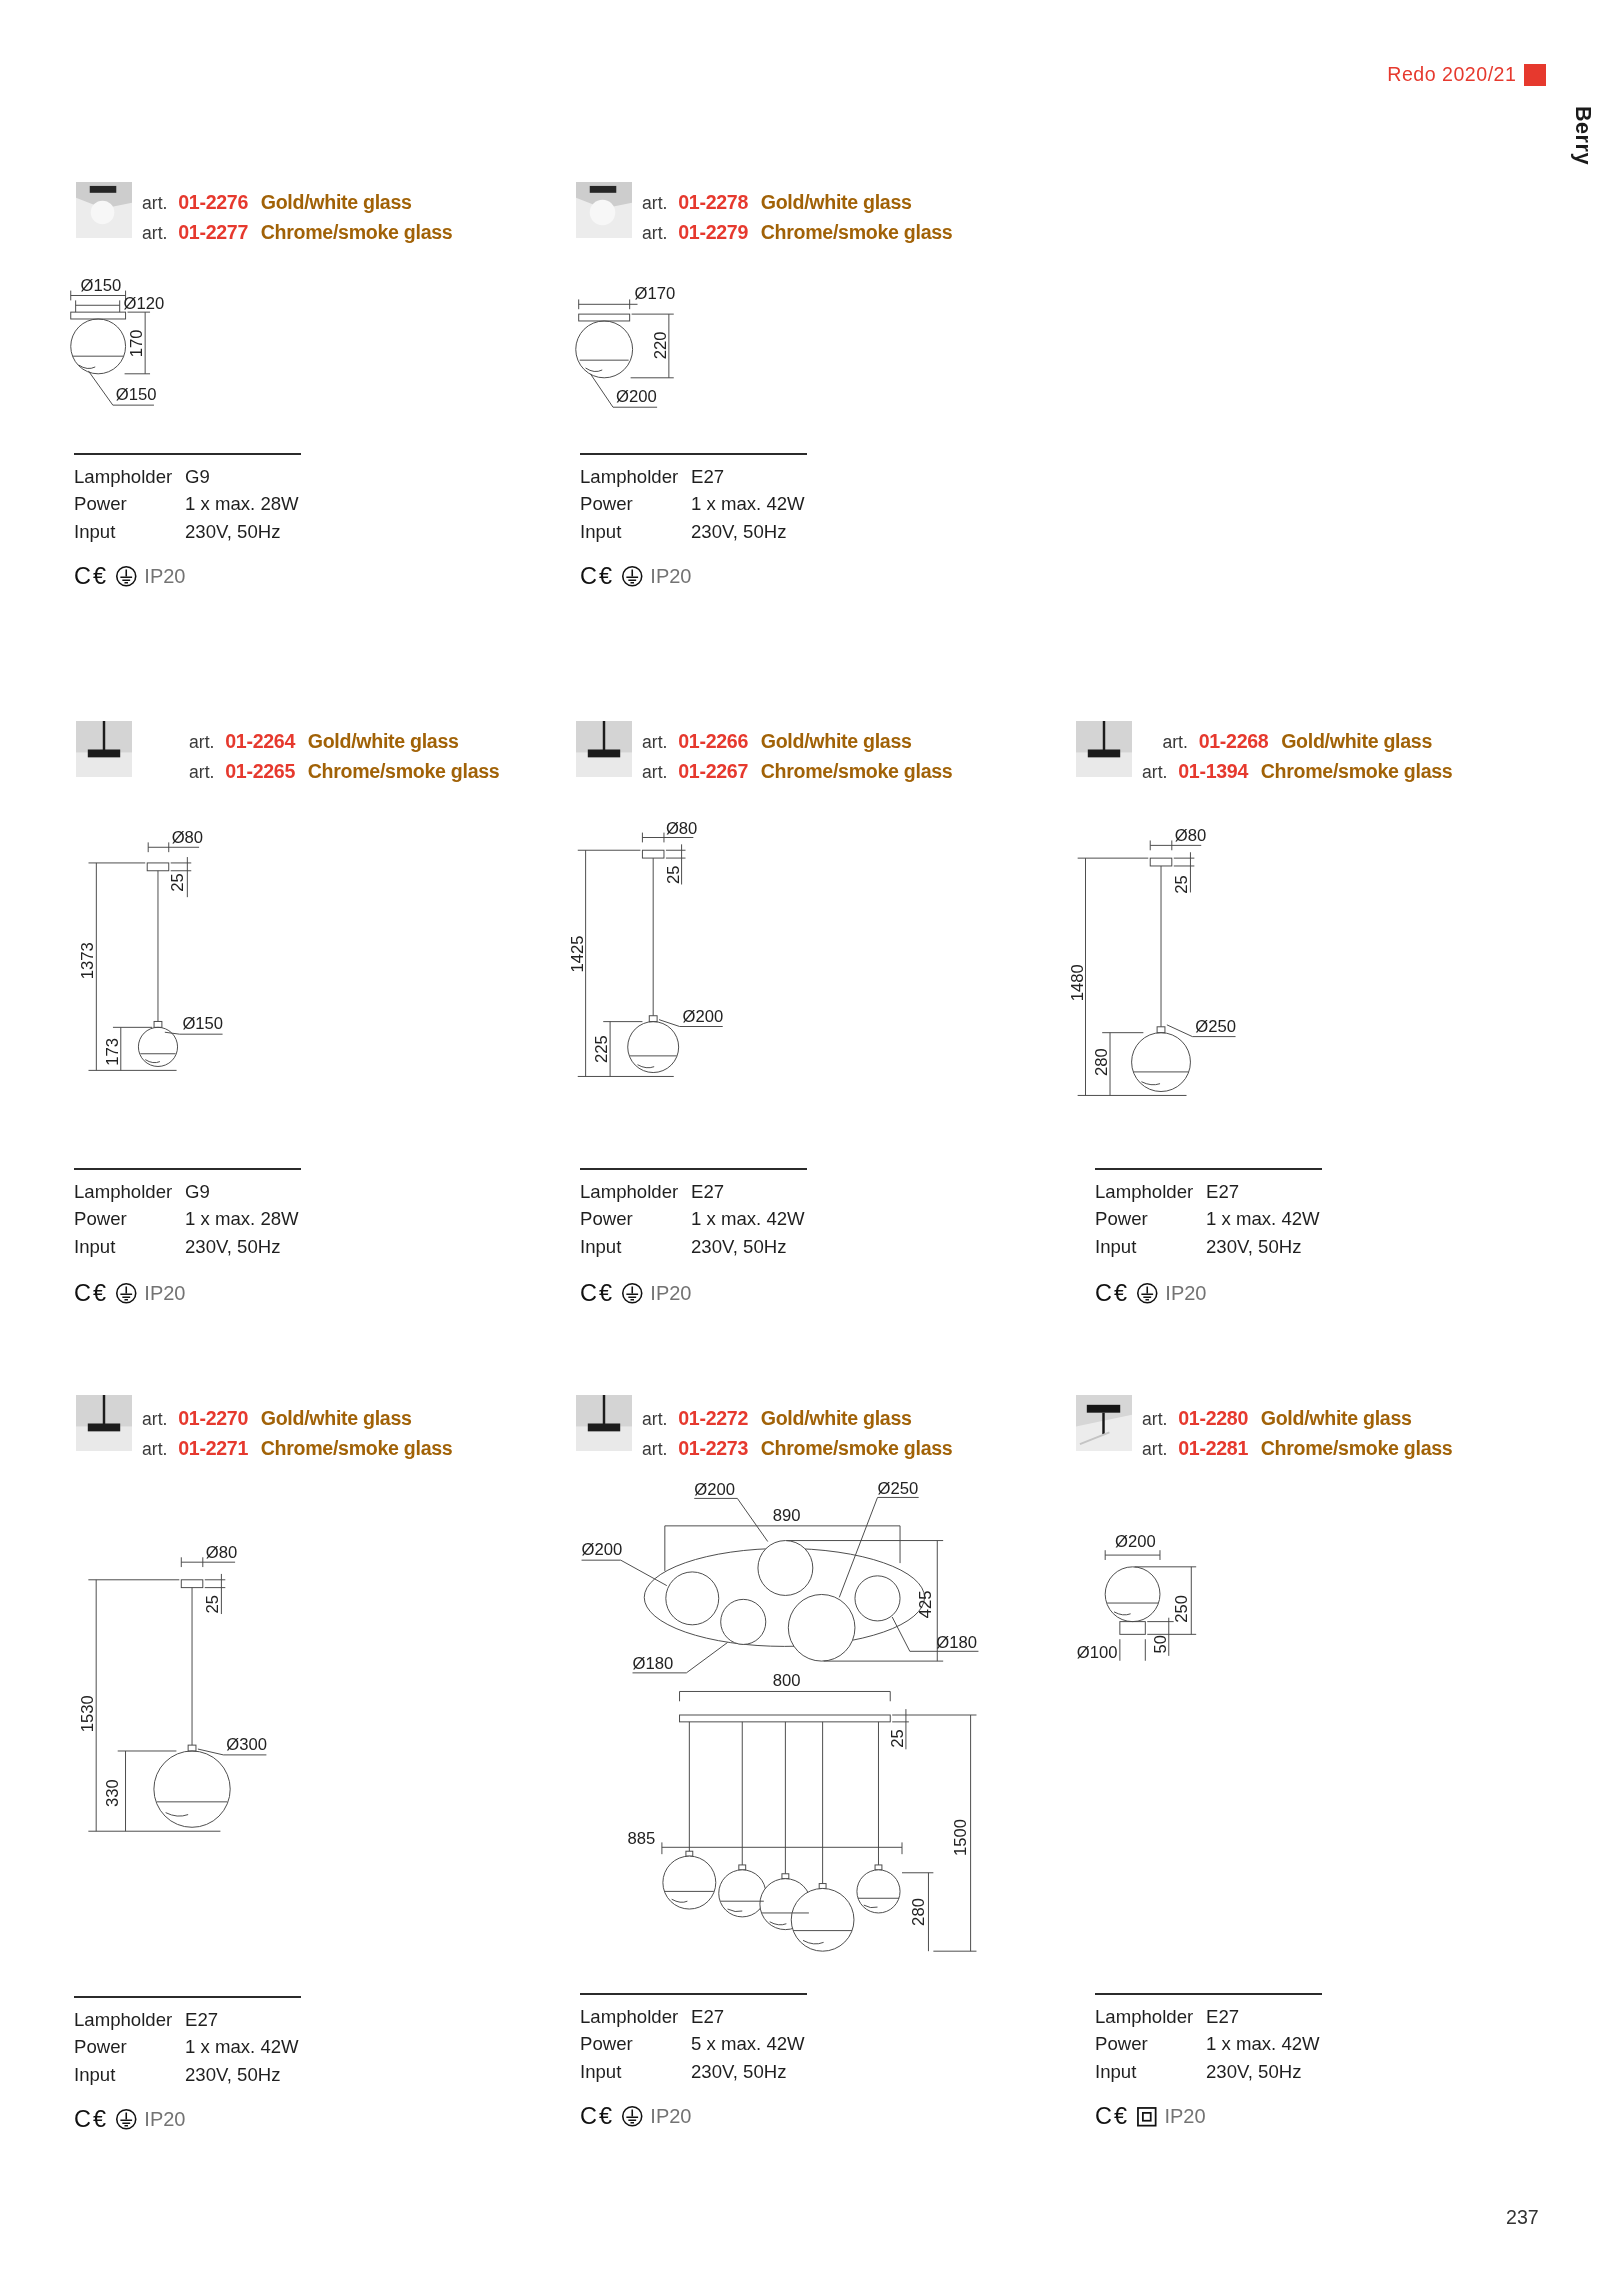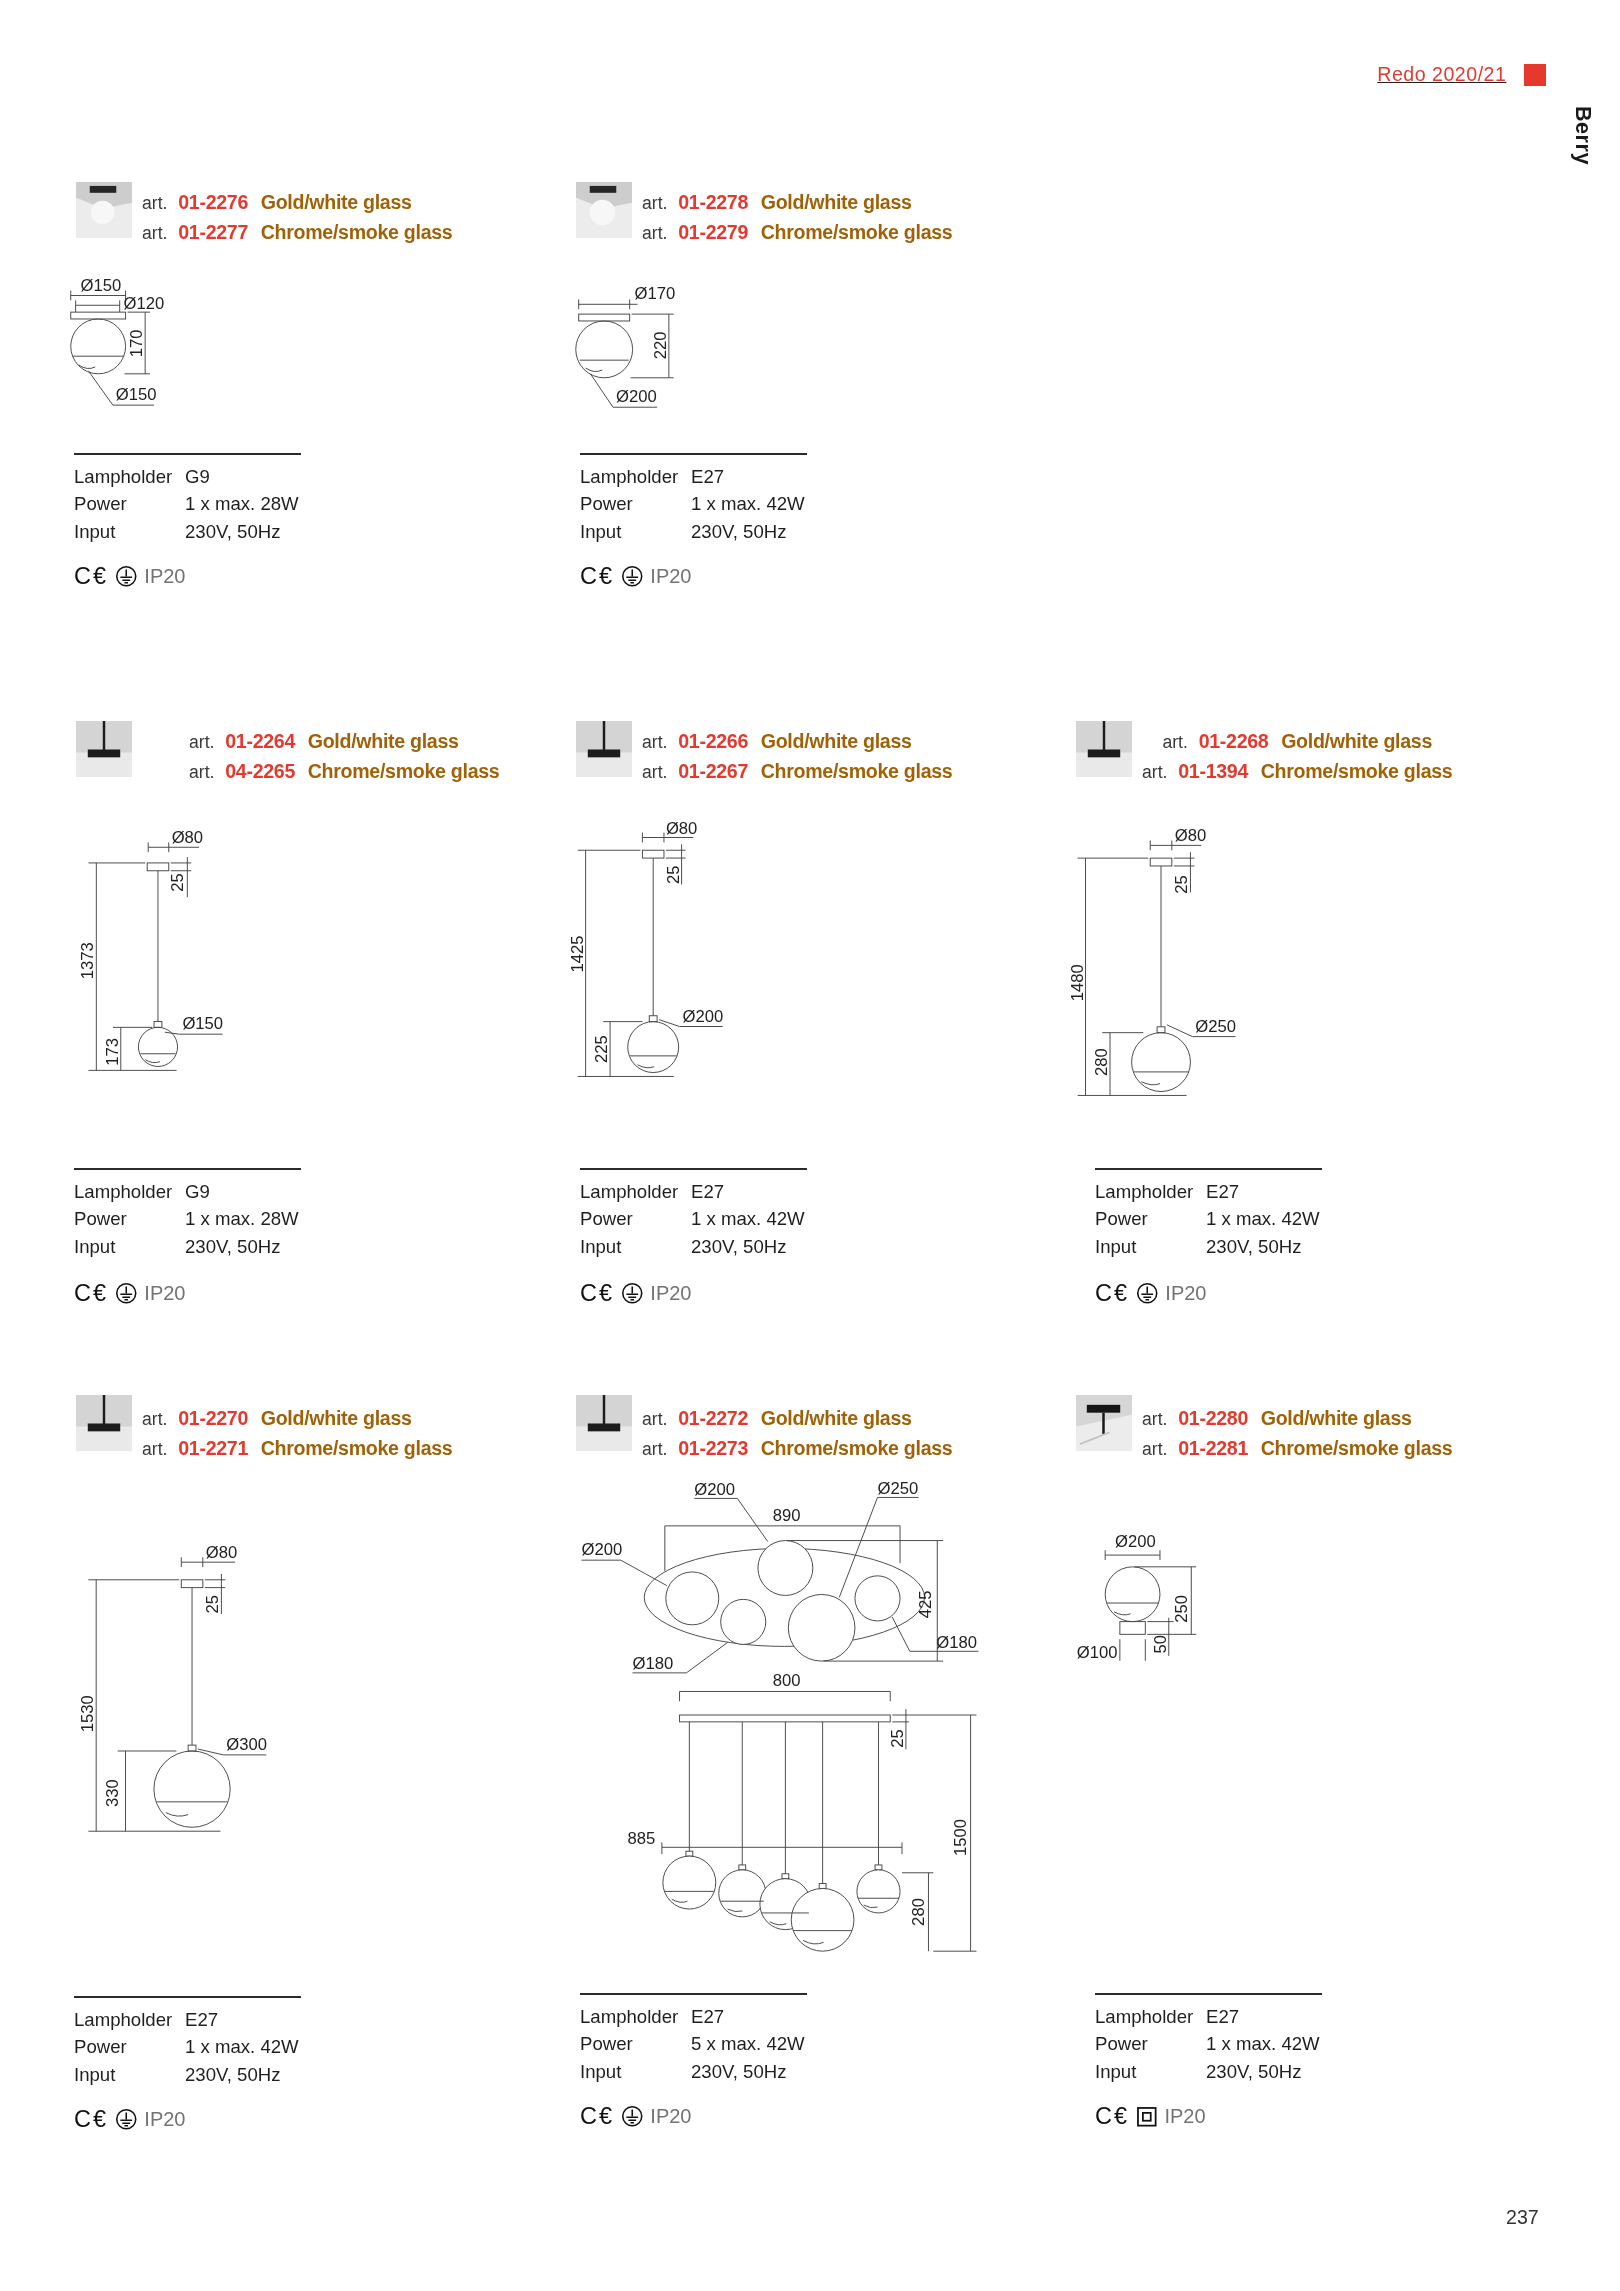--- a/index.html
+++ b/index.html
@@ -1,19 +1,19 @@
 <!DOCTYPE html>
 <html><head>
 <meta charset="utf-8">
 <style>
   html,body{margin:0;padding:0;background:#ffffff;}
   body{width:1620px;height:2292px;position:relative;font-family:"Liberation Sans",sans-serif;color:#222;overflow:hidden;}
   .abs{position:absolute;}
   
-  .brand-row{display:flex;align-items:flex-end;gap:18px;text-decoration:underline;}
+  .brand-row{display:flex;align-items:flex-end;gap:8px;}
   .brand-text{font-size:19.6px;color:#e6392e;letter-spacing:0.5px;}
   .brand-square{width:21.6px;height:21.6px;background:#e6392e;}
   .collection{font-size:21.6px;font-weight:bold;color:#1a1a1a;transform:rotate(90deg);transform-origin:0 0;letter-spacing:0.5px;}
   
   .artblk{line-height:29px;white-space:nowrap;}
   .art-lbl{font-size:17.6px;color:#3a3a3a;margin-right:10.8px;}
   .art-code{font-size:19.6px;font-weight:bold;color:#e6392e;margin-right:12.7px;letter-spacing:-0.3px;}
   .art-fin{font-size:19.6px;font-weight:bold;color:#a16207;letter-spacing:-0.3px;}
   
   .spec{width:227px;border-top:2px solid #2b2b2b;padding-top:7.8px;font-size:18.6px;color:#1f1f1f;}
@@ -132,21 +132,21 @@
 </div>
 
 <svg class="abs" style="left:76px;top:721px;" width="56" height="56" viewBox="0 0 57 57">
   <rect width="57" height="57" fill="#e9e9e9"></rect>
     <rect width="57" height="32" fill="#d4d4d4"></rect>
   <line x1="28.5" y1="0" x2="28.5" y2="30" stroke="#1c1c1c" stroke-width="2.5"></line>
     <rect x="12" y="29" width="33" height="8" fill="#1c1c1c"></rect>
 </svg>
 <div class="abs artblk" style="left:142px;top:727px;margin-left:47px;">
   <div><span class="art-lbl">art.</span><span class="art-code">01-2264</span><span class="art-fin">Gold/white glass</span></div>
-  <div><span class="art-lbl">art.</span><span class="art-code">04-2265</span><span class="art-fin">Chrome/smoke glass</span></div>
+  <div><span class="art-lbl">art.</span><span class="art-code">01-2265</span><span class="art-fin">Chrome/smoke glass</span></div>
 </div>
 <svg class="draw" style="left:59px;top:814px;" width="196" height="274" viewBox="0 0 200 280">
   <text class="dm" x="115" y="30">Ø80</text>
   <path class="ln" d="M91 34 H143 M91 29 V39 M112 29 V39"></path>
   <rect class="ln" x="90" y="50" width="22" height="8"></rect>
   <path class="ln" d="M114 50 H135 M114 58 H135 M131 44 V85"></path>
   <text class="dm dmv" x="121" y="76" transform="rotate(-90 121 70)">25</text>
   <line class="ln" x1="101" y1="58" x2="101" y2="212"></line>
   <rect class="ln" x="97" y="212" width="8" height="6"></rect>
   <circle class="ln" cx="101" cy="238" r="20"></circle>

